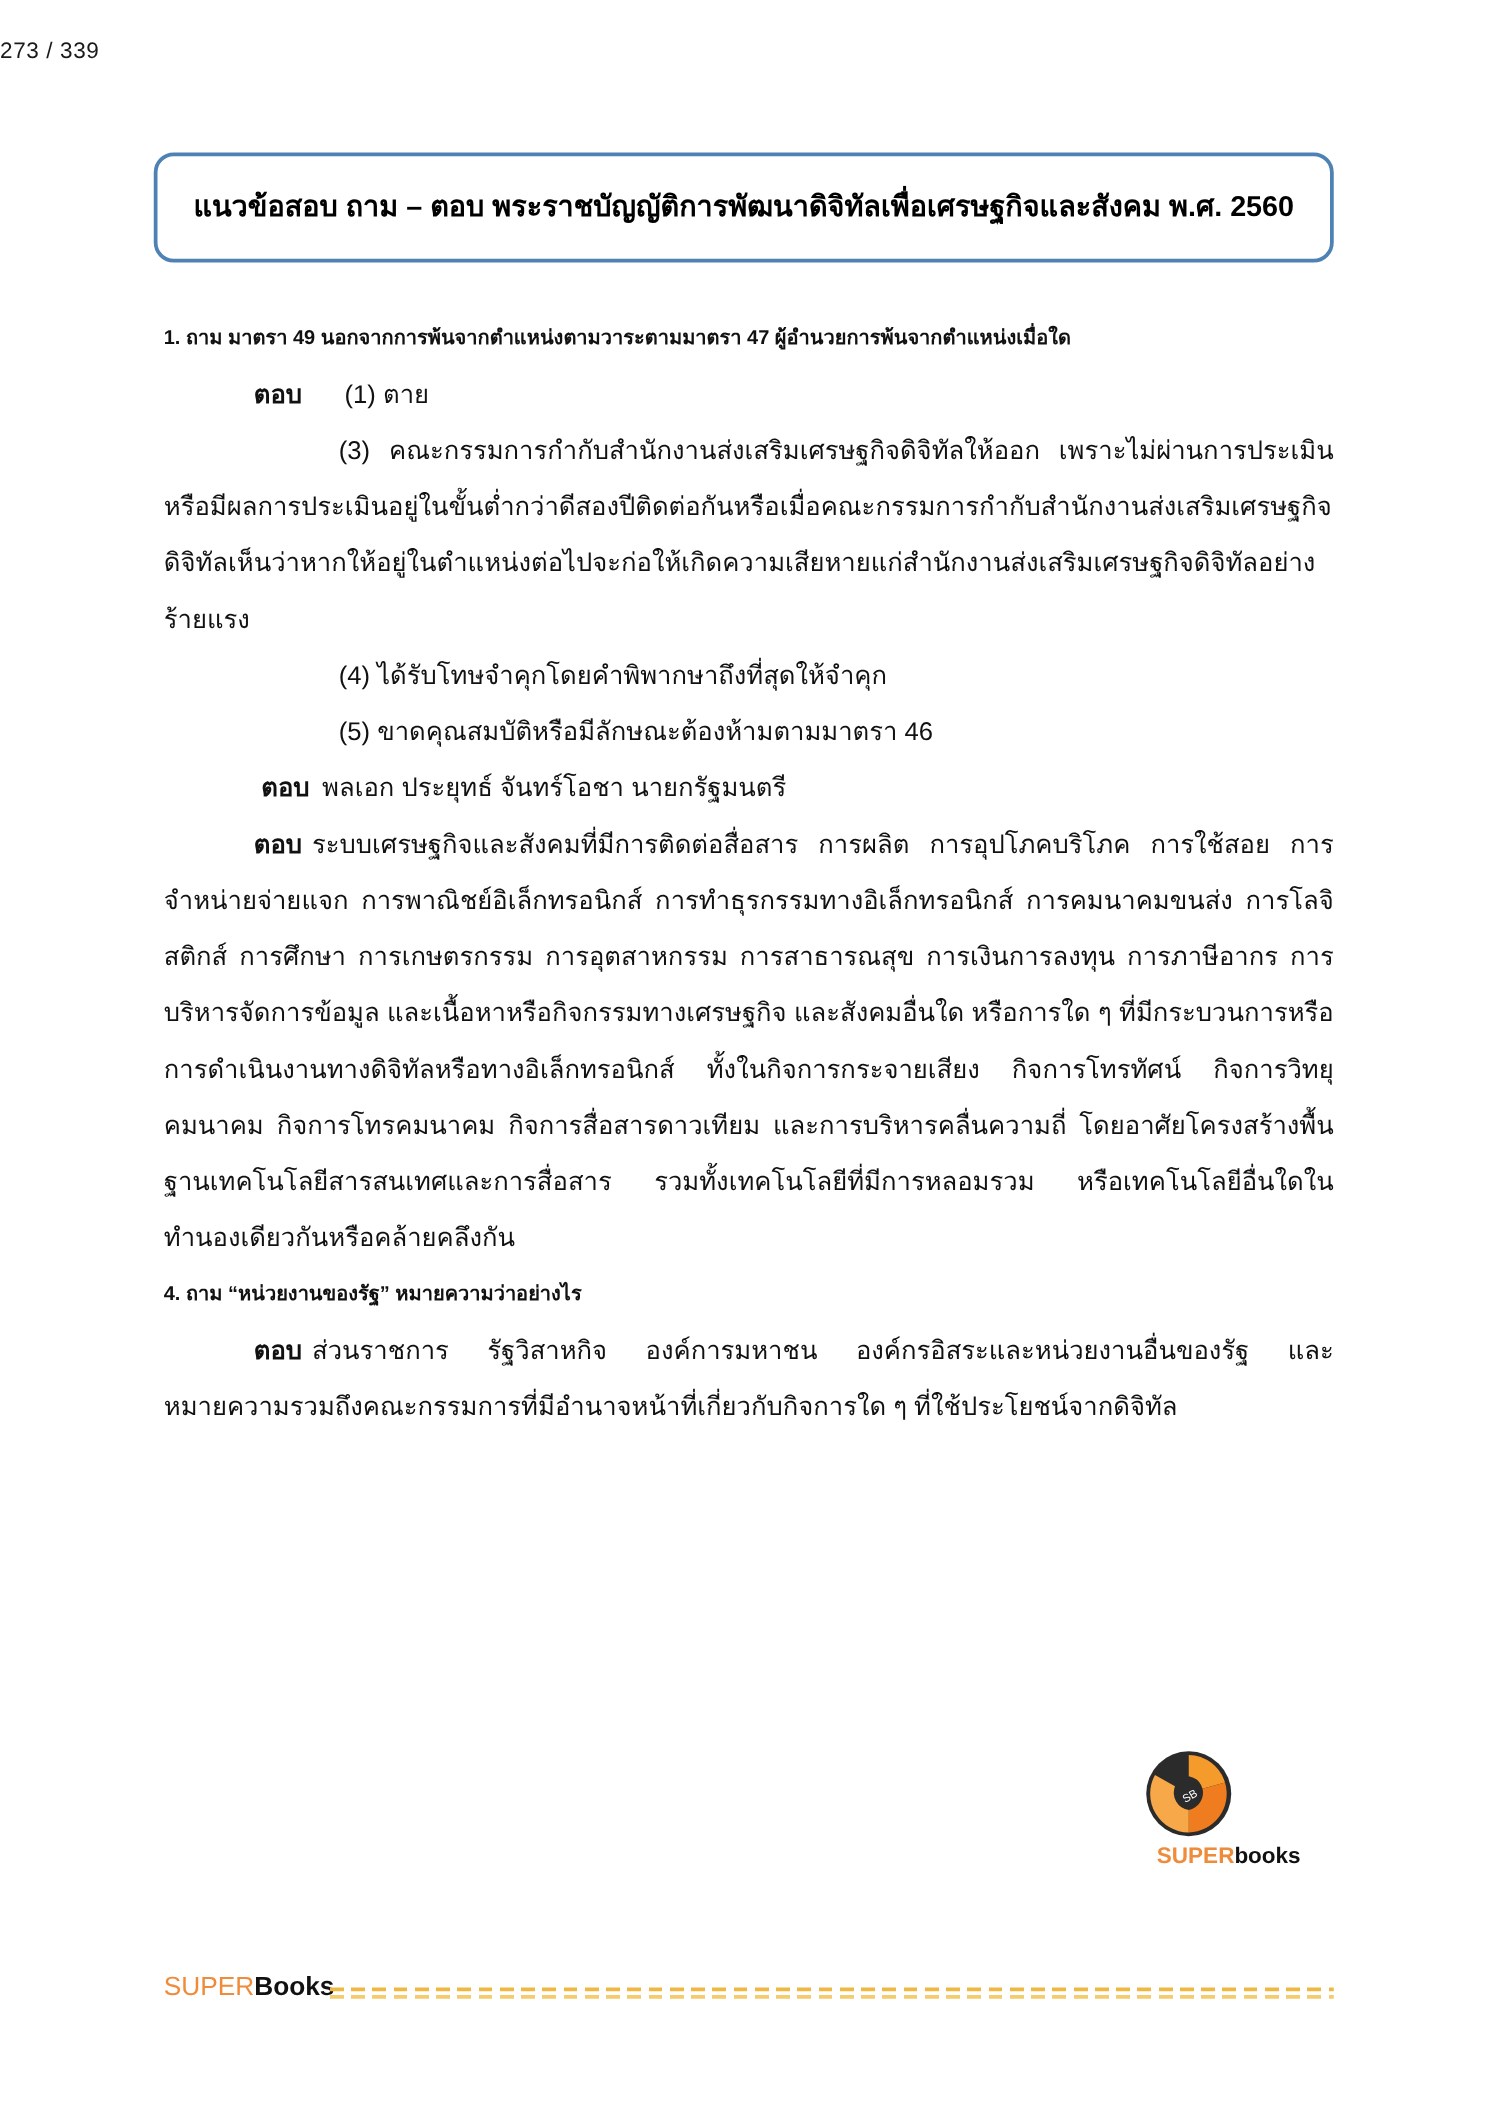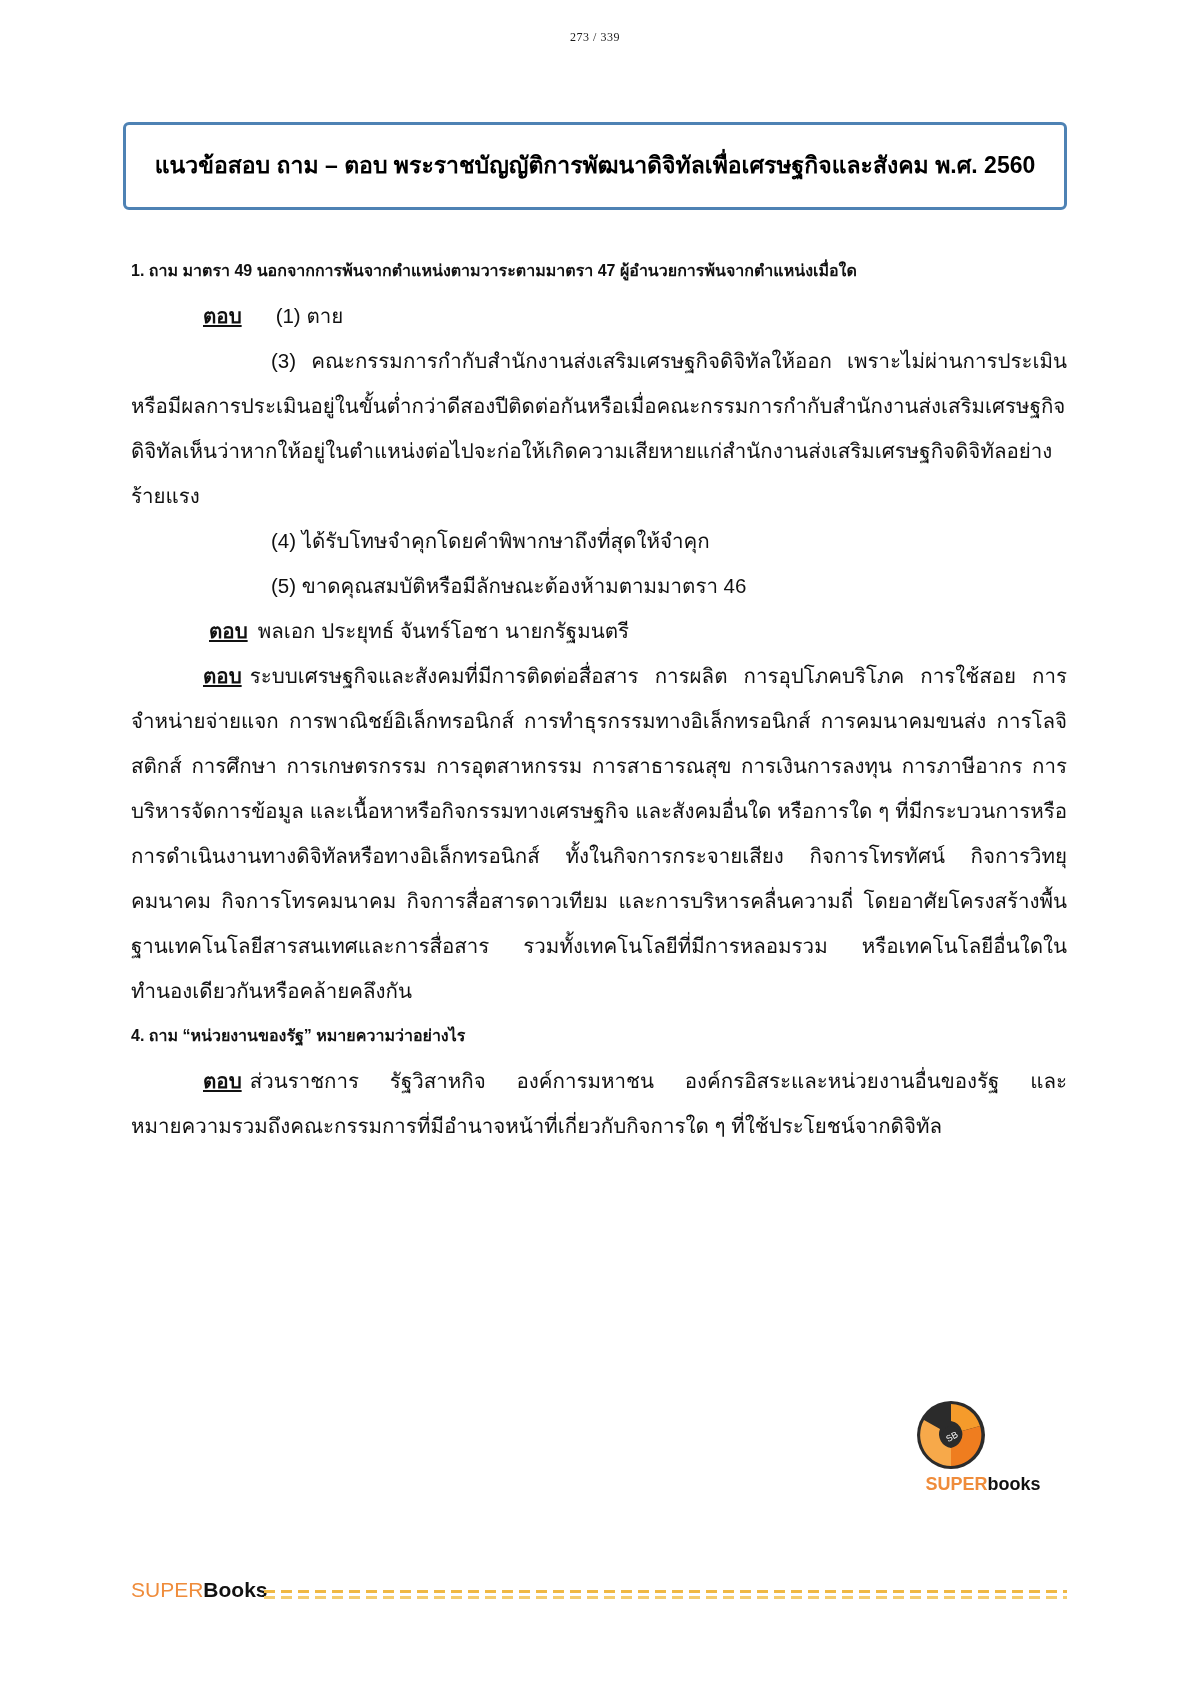--- a/index.html
+++ b/index.html
@@ -15,37 +15,36 @@
     color: #000000;
     overflow: hidden;
   }
 
   
   .page-indicator {
     position: absolute;
     top: 30px;
     left: 0;
     width: 1190px;
-    text-align: center;
-    font-size: 12px;
+    text-align: left;
+    font-size: 18px;
     color: #1a1a1a;
     letter-spacing: 0.5px;
-    font-family: Liberation Serif, serif;
   }
 
   
   .title-box {
     position: absolute;
     top: 122px;
     left: 123px;
     width: 944px;
     height: 88px;
     box-sizing: border-box;
     border: 3px solid #4e82b4;
-    border-radius: 6px;
+    border-radius: 16px;
     background: #ffffff;
     display: flex;
     align-items: center;
     justify-content: center;
   }
   .title-text {
     font-size: 23px;
     font-weight: bold;
     color: #000000;
     text-align: center;
@@ -70,21 +69,20 @@
     margin: 0;
     text-indent: 0;
   }
 
   .ans-block {
     margin: 0;
     text-indent: 72px;
   }
   .ans-label {
     font-weight: bold;
-    text-decoration: underline;
   }
 
   .opt-line {
     margin: 0;
     text-indent: 140px;
   }
 
   .opt-para {
     margin: 0;
     text-indent: 140px;

